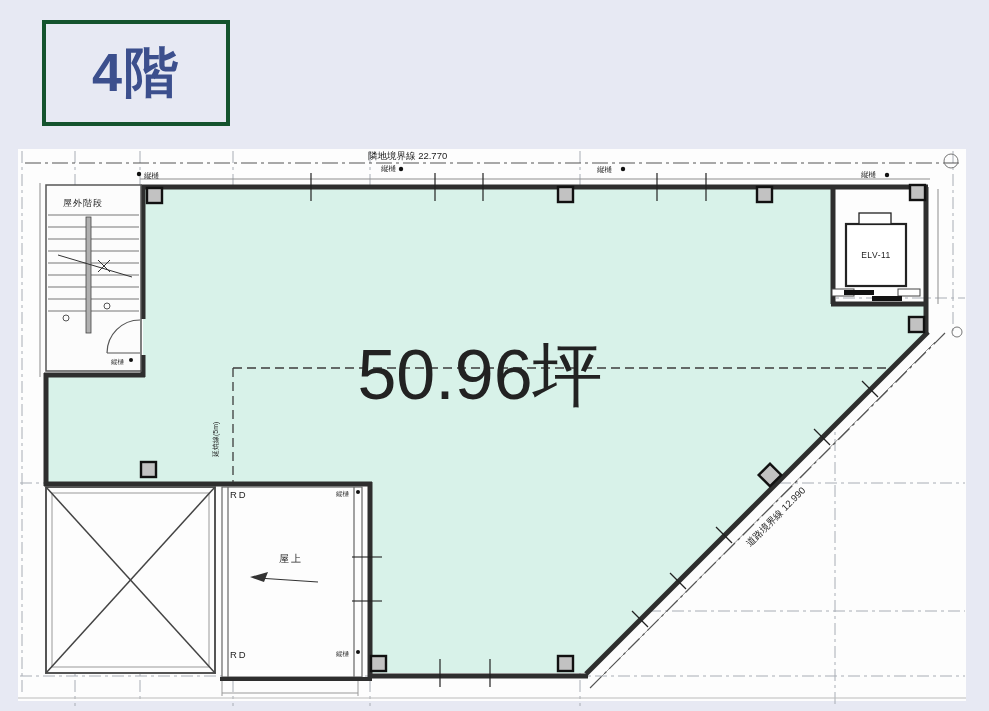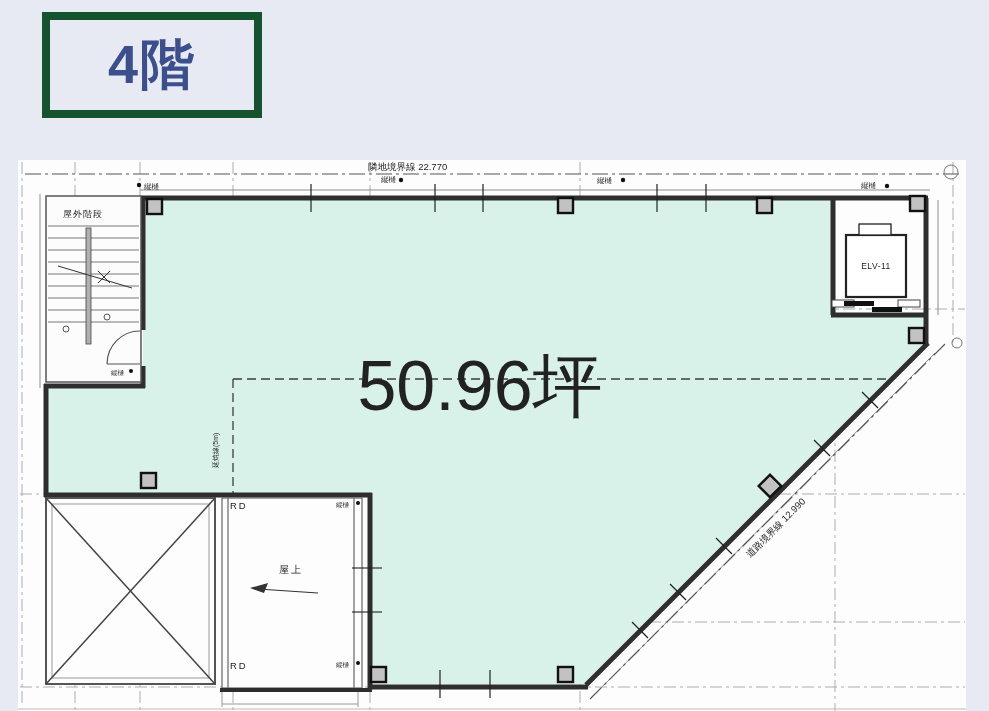--- a/index.html
+++ b/index.html
@@ -2,26 +2,26 @@
 <html><head>
 <meta charset="utf-8">
 <style>
   html,body{margin:0;padding:0;}
   body{
     width:989px;height:711px;position:relative;overflow:hidden;
     background:#e7e9f3;
     font-family:"Liberation Sans", sans-serif;
   }
   .floor-label-box{
-    position:absolute;left:42px;top:12px;width:220px;height:106px;
-    border:8px solid #14532d;box-sizing:border-box;
+    position:absolute;left:42px;top:20px;width:188px;height:106px;
+    border:4px solid #14532d;box-sizing:border-box;
     display:flex;align-items:center;justify-content:center;
     color:#3c4f8d;font-size:54px;font-weight:600;letter-spacing:2px;
   }
-  .plan-wrap{position:absolute;left:0;top:12px;width:989px;height:607px;}
+  .plan-wrap{position:absolute;left:0;top:1px;width:989px;height:607px;}
   svg text{font-family:"Liberation Sans", sans-serif;fill:#222;}
 </style>
 </head>
 <body>
 
 <div class="floor-label-box">
   <span>4階</span>
 </div>
 
 <div class="plan-wrap">

